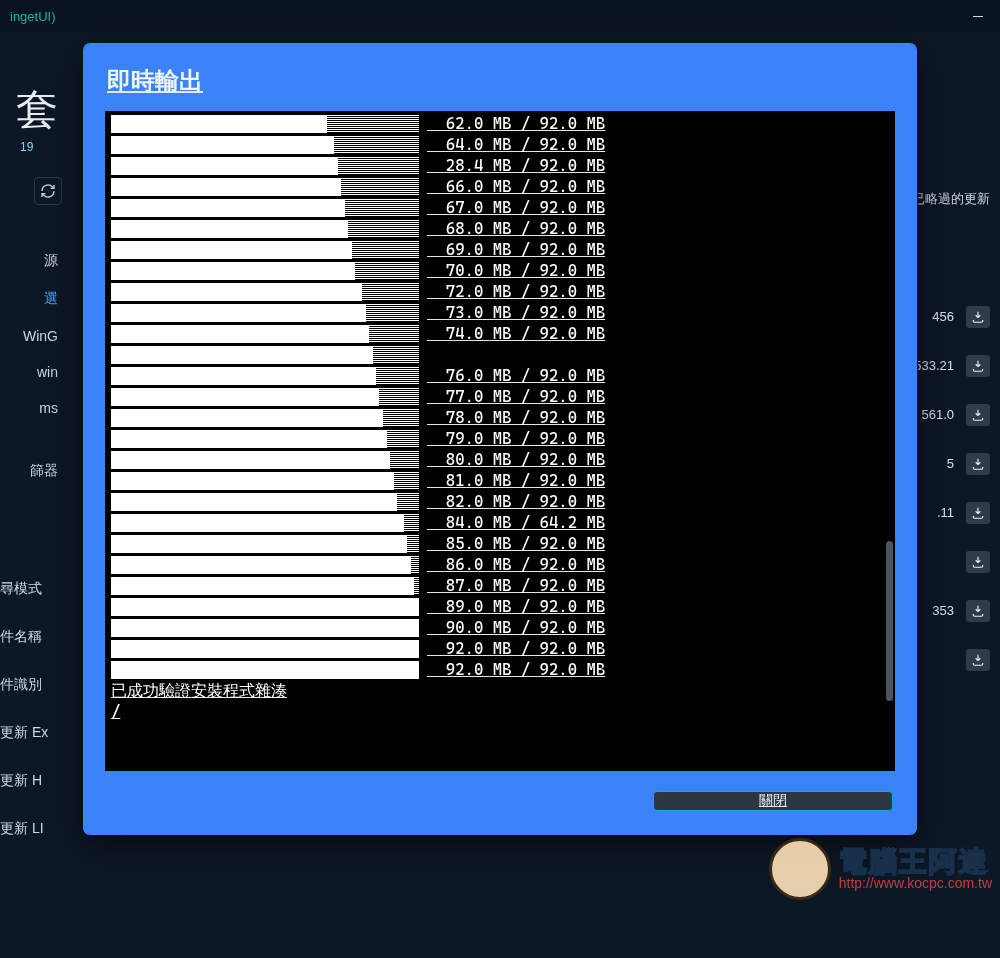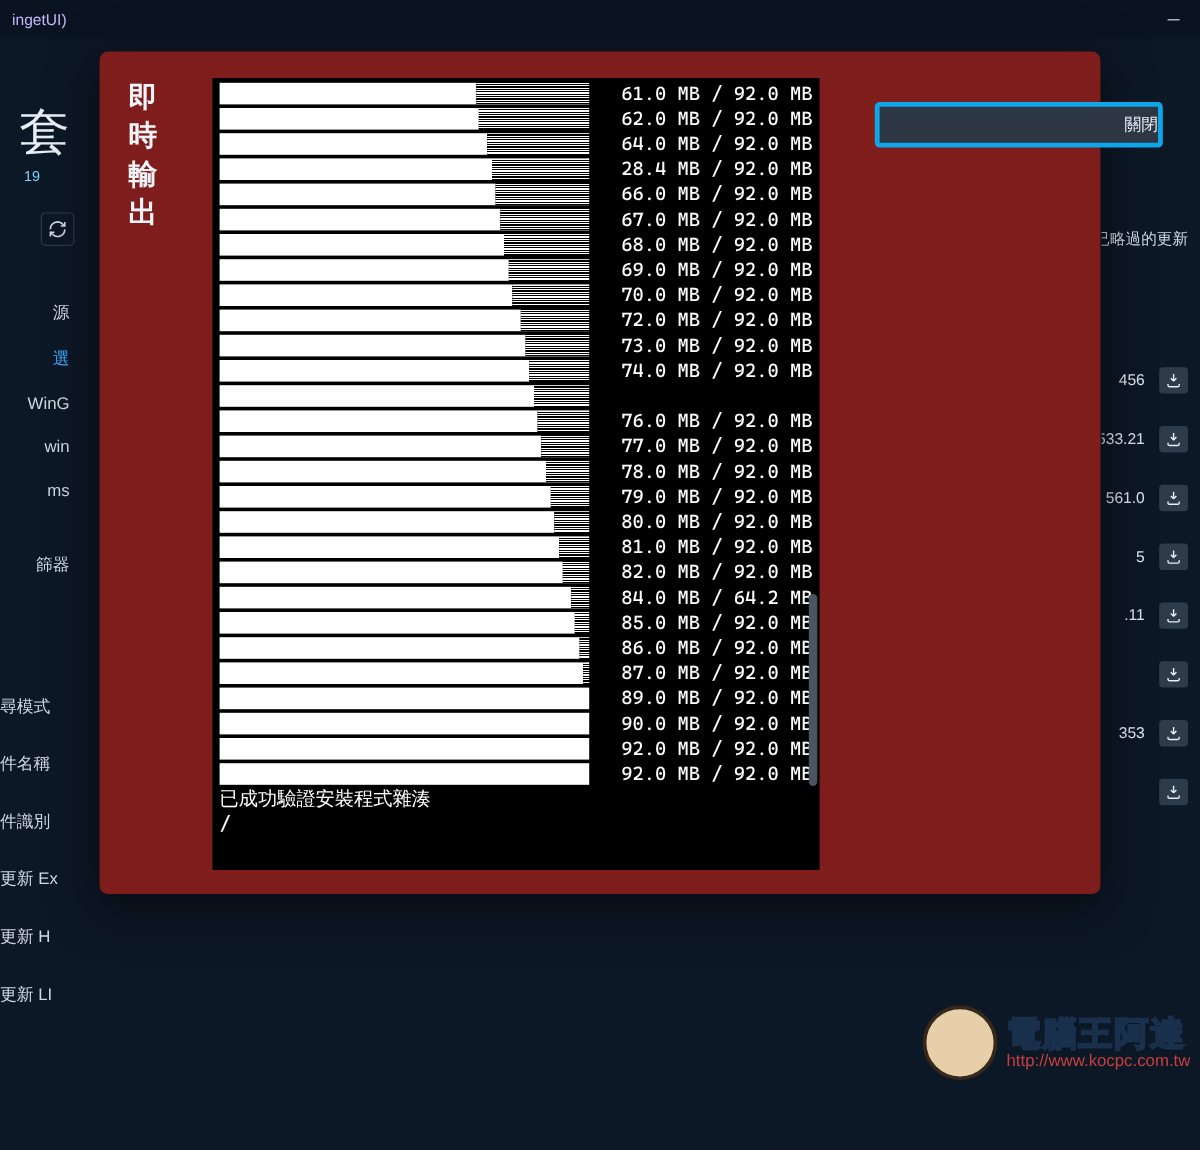--- a/index.html
+++ b/index.html
@@ -9,21 +9,21 @@
     font-family: "Segoe UI", "Microsoft JhengHei", Arial, sans-serif;
     color: #e8e8e8;
     overflow: hidden;
     position: relative;
   }
   
   .titlebar {
     height: 32px;
     display: flex; align-items: center; justify-content: space-between;
     padding: 0 10px;
-    color: #c4b5fd;
+    color: #14b8a6;
     font-size: 13px;
   }
   .titlebar .winbtns { display: flex; gap: 18px; }
   .titlebar .winbtn { width: 24px; height: 20px; display:flex; align-items:center; justify-content:center; color:#cfd8e3; }
   .winbtn-min::before { content:""; display:block; width:10px; height:1px; background:#cfd8e3; }
   
   .bg-main {
     position: absolute; left:0; top:32px; right:0; bottom:0;
     background: #0d1826;
   }
@@ -61,27 +61,27 @@
   .bg-left-label { font-size:14px; color:#cfd8e3; white-space:nowrap; overflow:hidden; }
   
   .overlay {
     position:absolute; inset:32px 0 0 0;
     display:flex; justify-content:center; align-items:flex-start;
     padding-top:10px;
     pointer-events:none;
   }
   .modal {
     width: 836px;
-    background:#7f1d1d;
+    background:#3b82f6;
     border:1px solid #0d131b;
     border-radius:8px;
     padding: 22px 0 20px 0;
     box-shadow:0 10px 40px rgba(0,0,0,0.6);
     pointer-events:auto;
-    display:flex; flex-direction:row;
+    display:flex; flex-direction:column;text-decoration:underline;
   }
   .modal-title {
     font-size:24px; font-weight:600; color:#f0f4f8;
     padding: 0 24px 14px 24px;
   }
   .terminal-wrap {
     margin: 0 22px;
     position:relative;
   }
   .terminal {
@@ -114,27 +114,27 @@
     );
   }
   .term-text { flex: 0 0 auto; padding-left: 8px; }
   .term-msg { color:#fff; font-family: "Consolas","Cascadia Mono",monospace; font-size:16px; }
   .modal-footer {
     display:flex; justify-content:flex-end;
     padding: 20px 24px 4px 24px;
   }
   .close-btn {
     min-width: 240px;
-    height: 38px;
+    height: 20px;
     background:#2d3744;
-    border:4px solid #0ea5e9;
+    border:1px solid #0ea5e9;
     border-radius:4px;
     color:#e8eef5;
     font-size:14px;
-    display:flex; align-items:center; justify-content:flex-end;
+    display:flex; align-items:center; justify-content:center;
     cursor:pointer;
   }
   
   .watermark {
     position:absolute; right:8px; bottom:58px;
     display:flex; align-items:center; gap:8px;
     opacity:0.95;
     pointer-events:none;
   }
   .wm-face {
@@ -268,21 +268,20 @@
         </span>
       </div>
     </div>
 </div>
 
 <div class="overlay">
   <div class="modal">
     <div class="modal-title">即時輸出</div>
     <div class="terminal-wrap">
       <div class="terminal" id="terminal">
-          <div class="term-line"><span class="bar-seg bar-full" style="width: 214px;"></span><span class="bar-seg bar-partial" style="width: 94px;"></span><span class="term-text">  61.0 MB / 92.0 MB</span></div>
           <div class="term-line"><span class="bar-seg bar-full" style="width: 216px;"></span><span class="bar-seg bar-partial" style="width: 92px;"></span><span class="term-text">  62.0 MB / 92.0 MB</span></div>
           <div class="term-line"><span class="bar-seg bar-full" style="width: 223px;"></span><span class="bar-seg bar-partial" style="width: 85px;"></span><span class="term-text">  64.0 MB / 92.0 MB</span></div>
           <div class="term-line"><span class="bar-seg bar-full" style="width: 227px;"></span><span class="bar-seg bar-partial" style="width: 81px;"></span><span class="term-text">  28.4 MB / 92.0 MB</span></div>
           <div class="term-line"><span class="bar-seg bar-full" style="width: 230px;"></span><span class="bar-seg bar-partial" style="width: 78px;"></span><span class="term-text">  66.0 MB / 92.0 MB</span></div>
           <div class="term-line"><span class="bar-seg bar-full" style="width: 234px;"></span><span class="bar-seg bar-partial" style="width: 74px;"></span><span class="term-text">  67.0 MB / 92.0 MB</span></div>
           <div class="term-line"><span class="bar-seg bar-full" style="width: 237px;"></span><span class="bar-seg bar-partial" style="width: 71px;"></span><span class="term-text">  68.0 MB / 92.0 MB</span></div>
           <div class="term-line"><span class="bar-seg bar-full" style="width: 241px;"></span><span class="bar-seg bar-partial" style="width: 67px;"></span><span class="term-text">  69.0 MB / 92.0 MB</span></div>
           <div class="term-line"><span class="bar-seg bar-full" style="width: 244px;"></span><span class="bar-seg bar-partial" style="width: 64px;"></span><span class="term-text">  70.0 MB / 92.0 MB</span></div>
           <div class="term-line"><span class="bar-seg bar-full" style="width: 251px;"></span><span class="bar-seg bar-partial" style="width: 57px;"></span><span class="term-text">  72.0 MB / 92.0 MB</span></div>
           <div class="term-line"><span class="bar-seg bar-full" style="width: 255px;"></span><span class="bar-seg bar-partial" style="width: 53px;"></span><span class="term-text">  73.0 MB / 92.0 MB</span></div>

